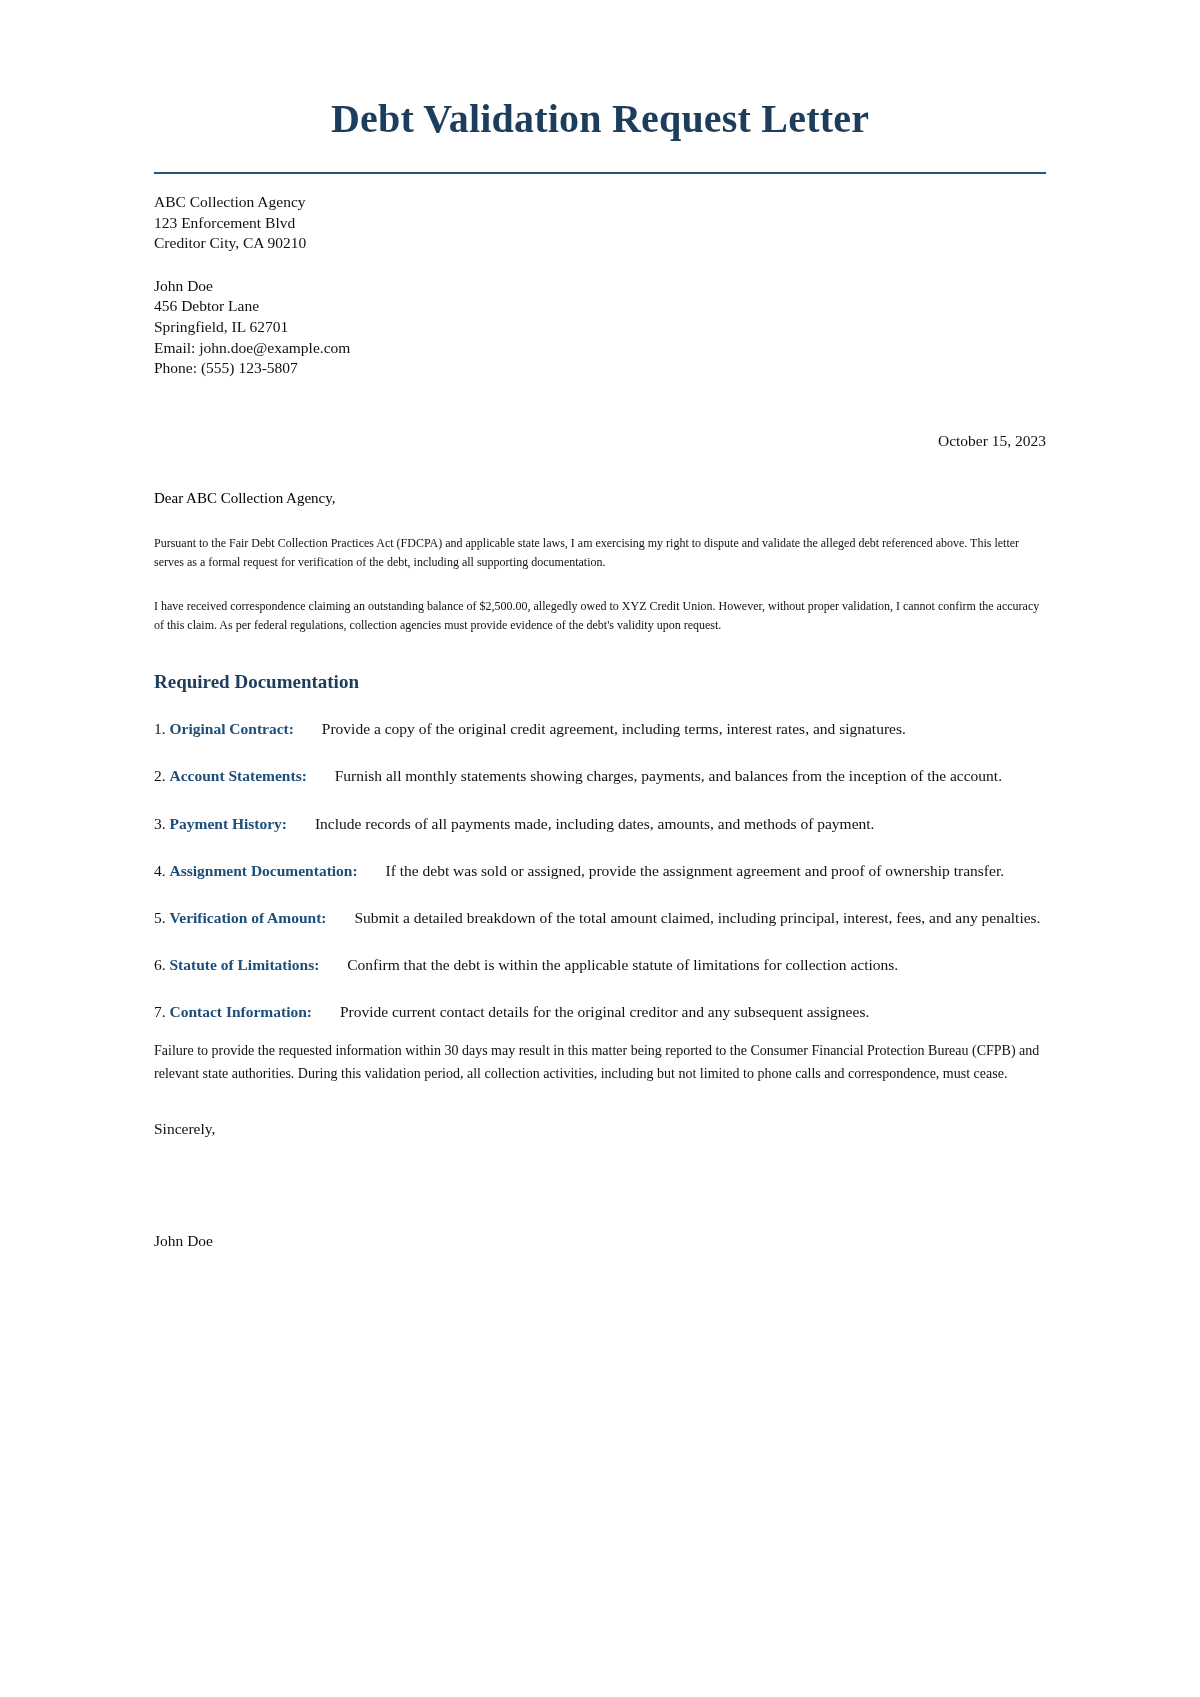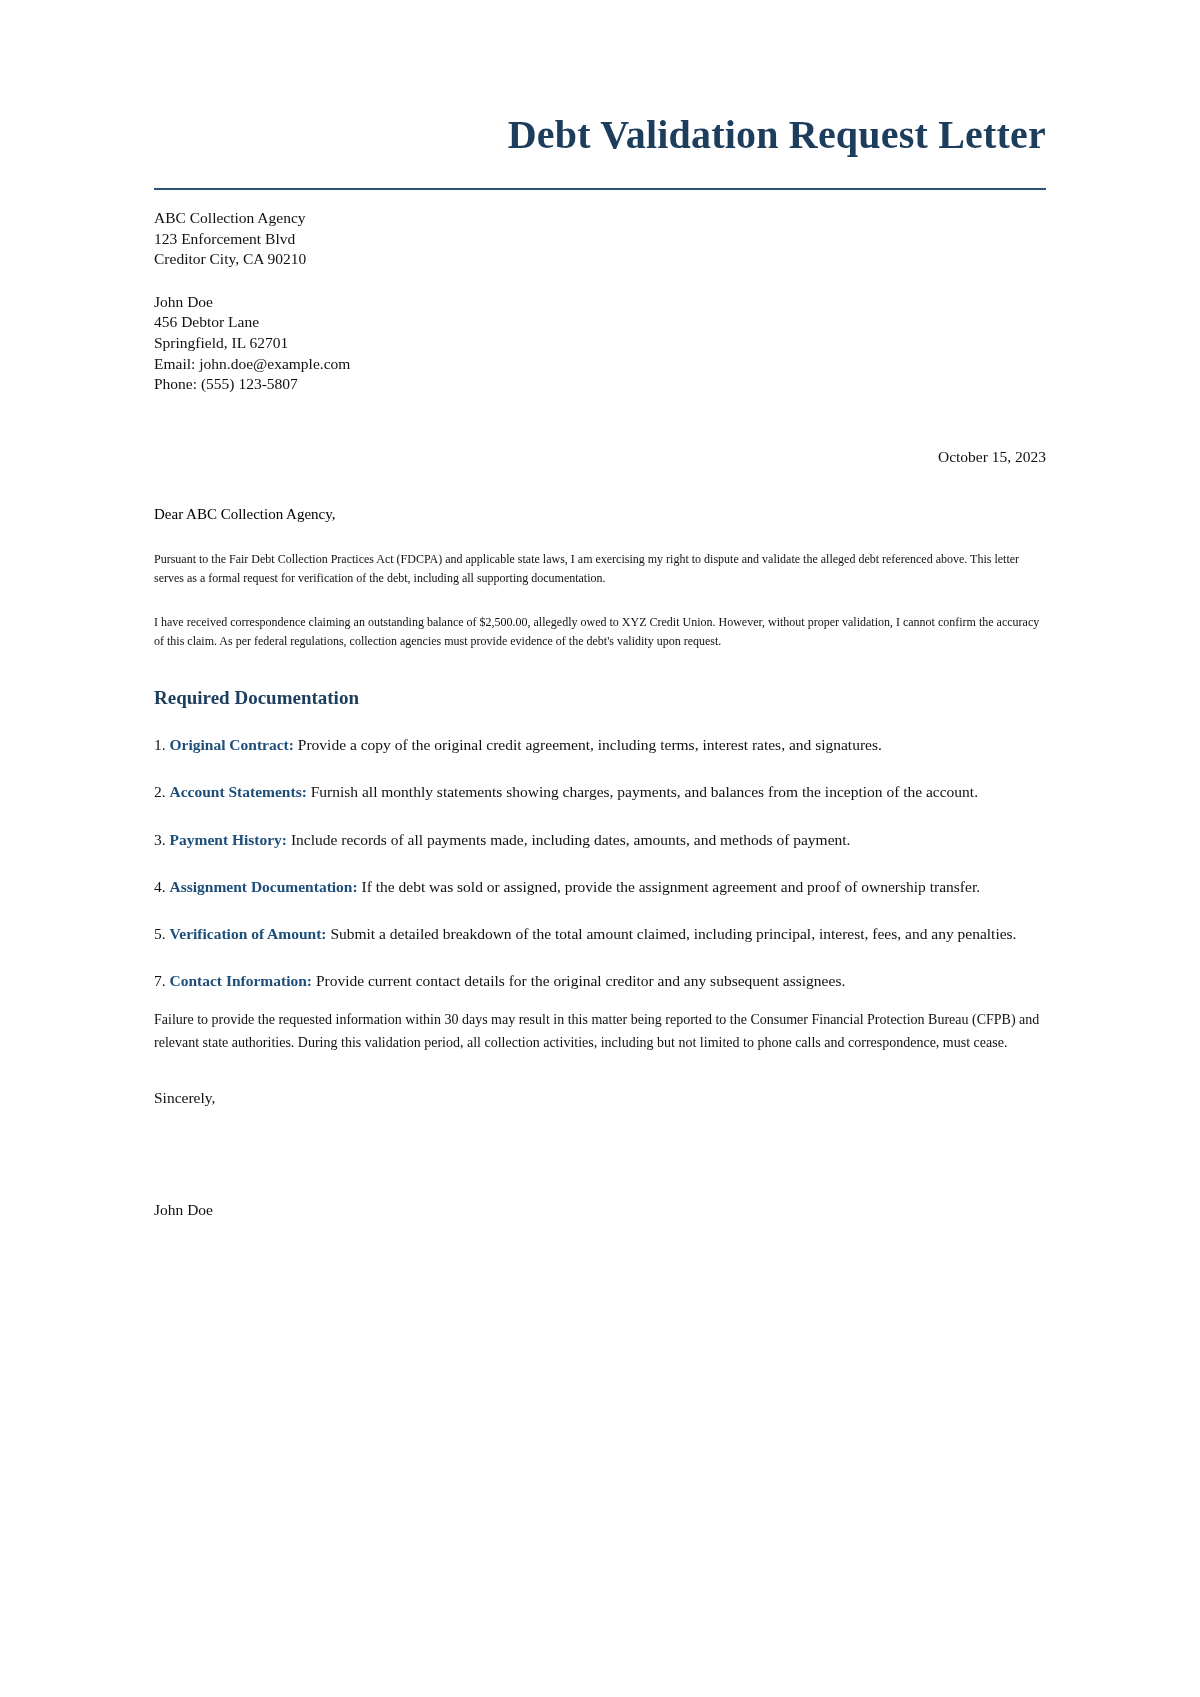--- a/index.html
+++ b/index.html
@@ -30,22 +30,22 @@
     padding-top: 96px;
   }
 
   
   .doc-title {
     font-family: "Liberation Serif", "DejaVu Serif", serif;
     font-size: 40px;
     line-height: 1.15;
     font-weight: bold;
     color: #1d3d5c;
-    text-align: right;
-    margin: 16px 0 0 0;
+    text-align: center;
+    margin: 0 0 0 0;
     letter-spacing: 0.2px;
   }
 
   .title-rule {
     border: 0;
     border-top: 2px solid #2b5378;
     margin: 30px 0 0 0;
     width: 100%;
     height: 0;
   }
@@ -122,20 +122,21 @@
   }
   .req-item .num {
     color: #111111;
   }
   .req-item .lbl {
     font-weight: bold;
     color: #1d4e7a;
   }
   .req-item .desc {
     color: #111111;
+    margin-left: 24px;
   }
   
   .req-item.wrap-indent {
     padding-left: 62px;
     text-indent: -62px;
   }
 
   .closing-par {
     font-size: 14px;
     color: #111111;
@@ -220,20 +221,25 @@
         <span class="num">4. </span>
         <span class="lbl">Assignment Documentation: </span>
         <span class="desc">If the debt was sold or assigned, provide the assignment agreement and proof of ownership transfer.</span>
       </li>
       <li class="req-item wrap-indent">
         <span class="num">5. </span>
         <span class="lbl">Verification of Amount: </span>
         <span class="desc">Submit a detailed breakdown of the total amount claimed, including principal, interest, fees, and any penalties.</span>
       </li>
       <li class="req-item">
+        <span class="num">6. </span>
+        <span class="lbl">Statute of Limitations: </span>
+        <span class="desc">Confirm that the debt is within the applicable statute of limitations for collection actions.</span>
+      </li>
+      <li class="req-item">
         <span class="num">7. </span>
         <span class="lbl">Contact Information: </span>
         <span class="desc">Provide current contact details for the original creditor and any subsequent assignees.</span>
       </li>
     </ol>
 
     <p class="closing-par">Failure to provide the requested information within 30 days may result in this matter being reported to the Consumer Financial Protection Bureau (CFPB) and relevant state authorities. During this validation period, all collection activities, including but not limited to phone calls and correspondence, must cease.</p>
 
     <div class="sign-off">Sincerely,</div>
 

